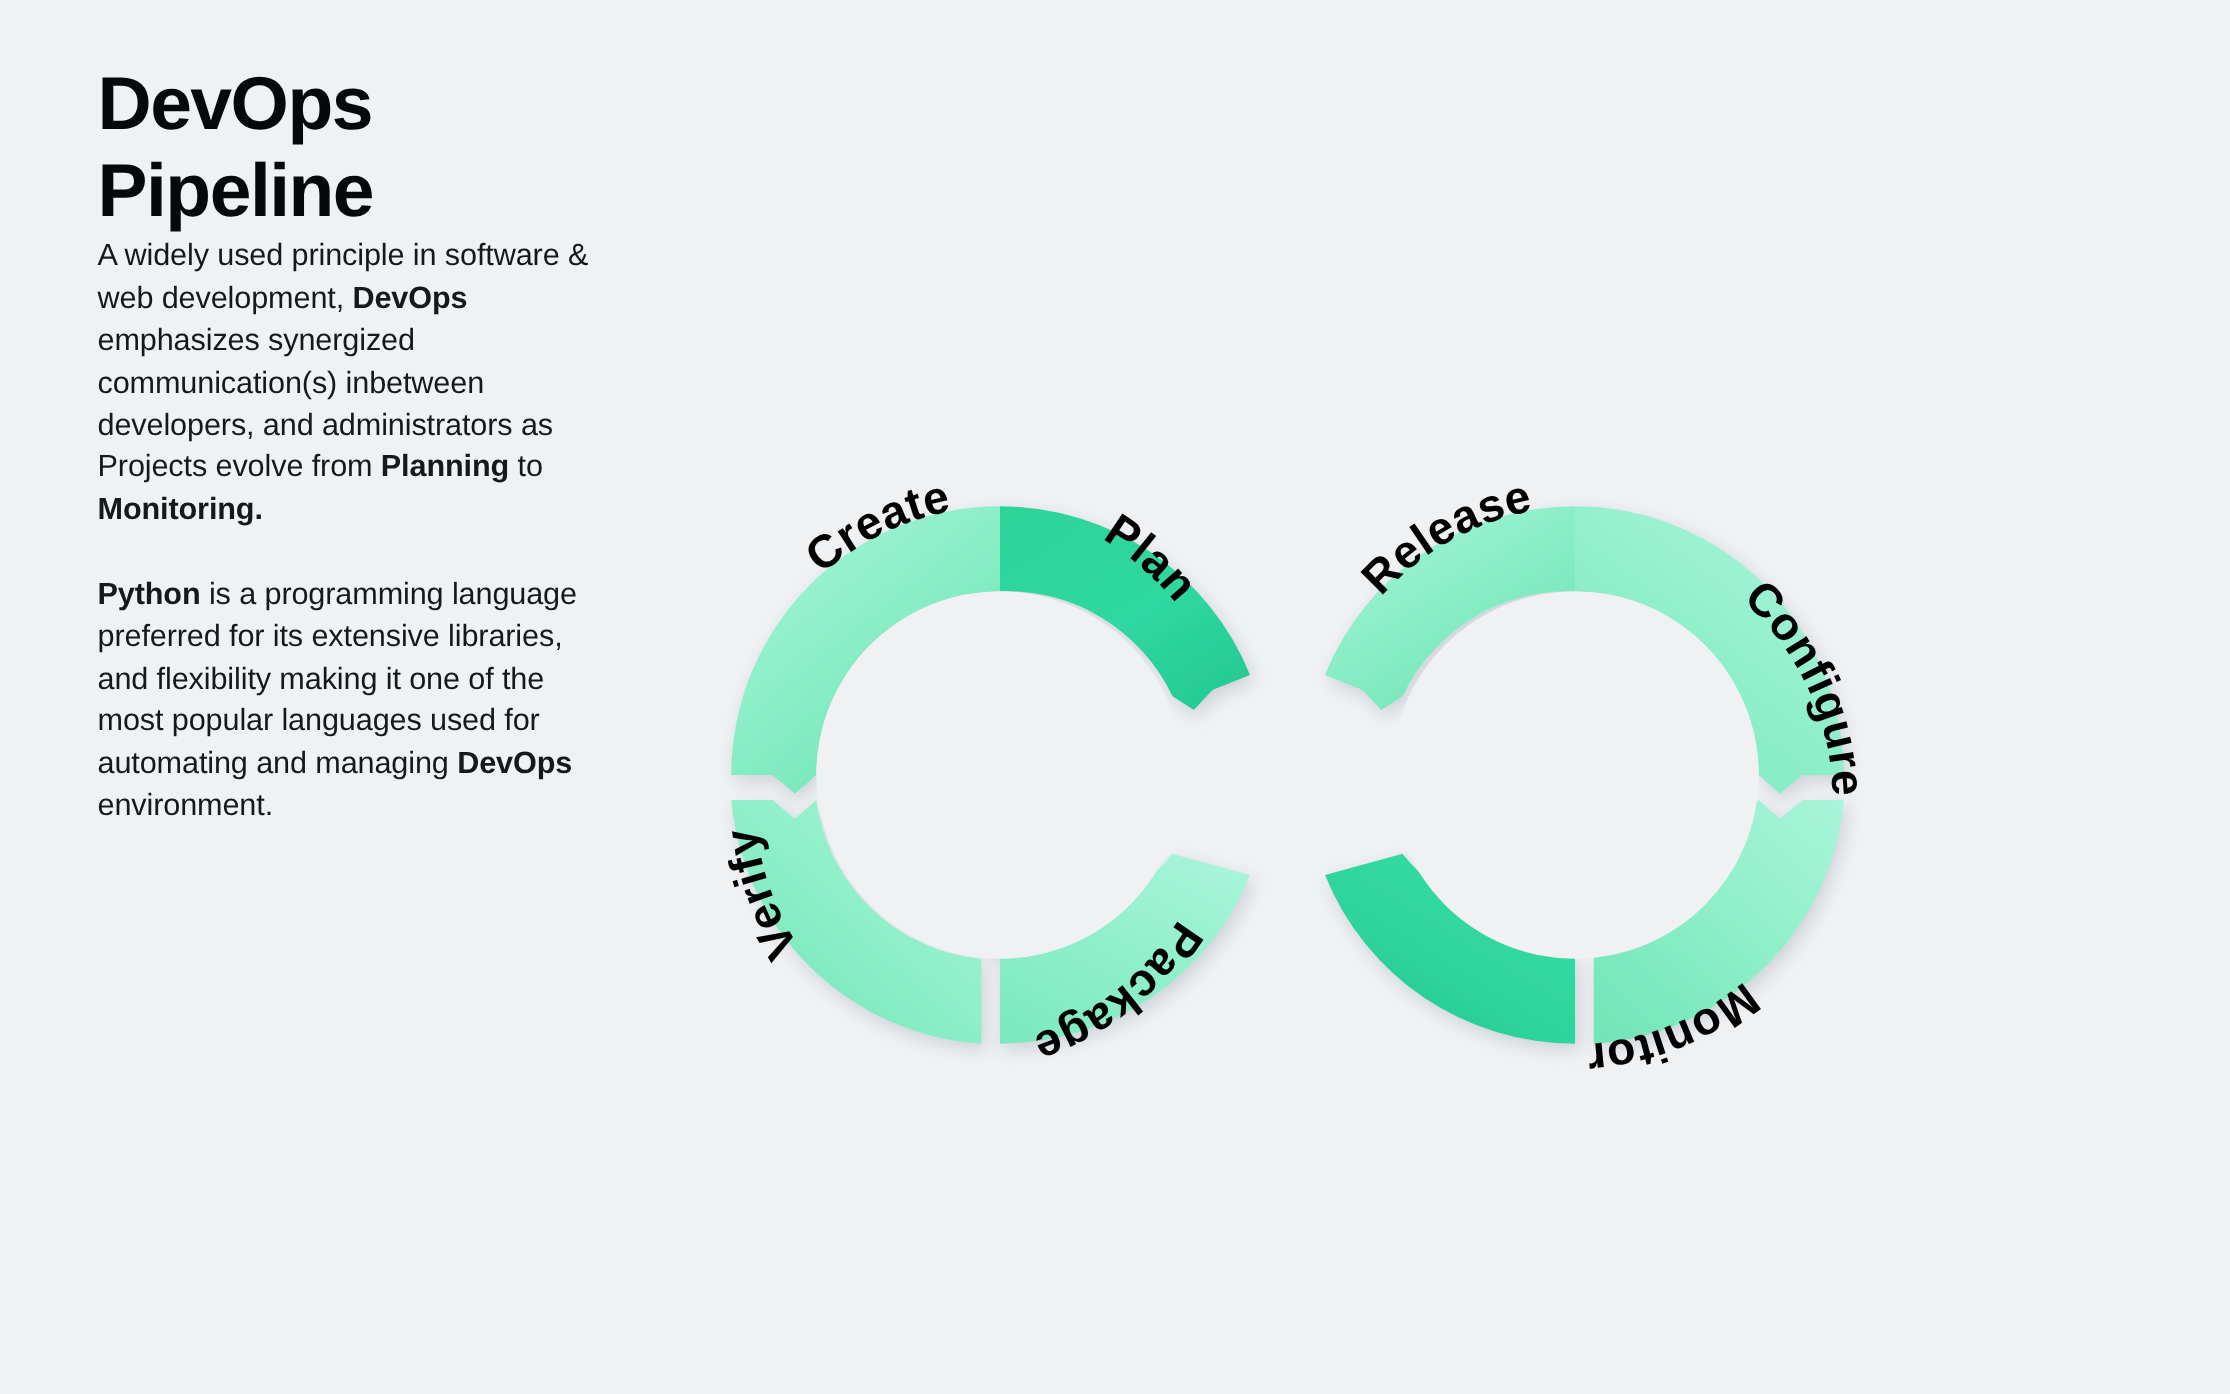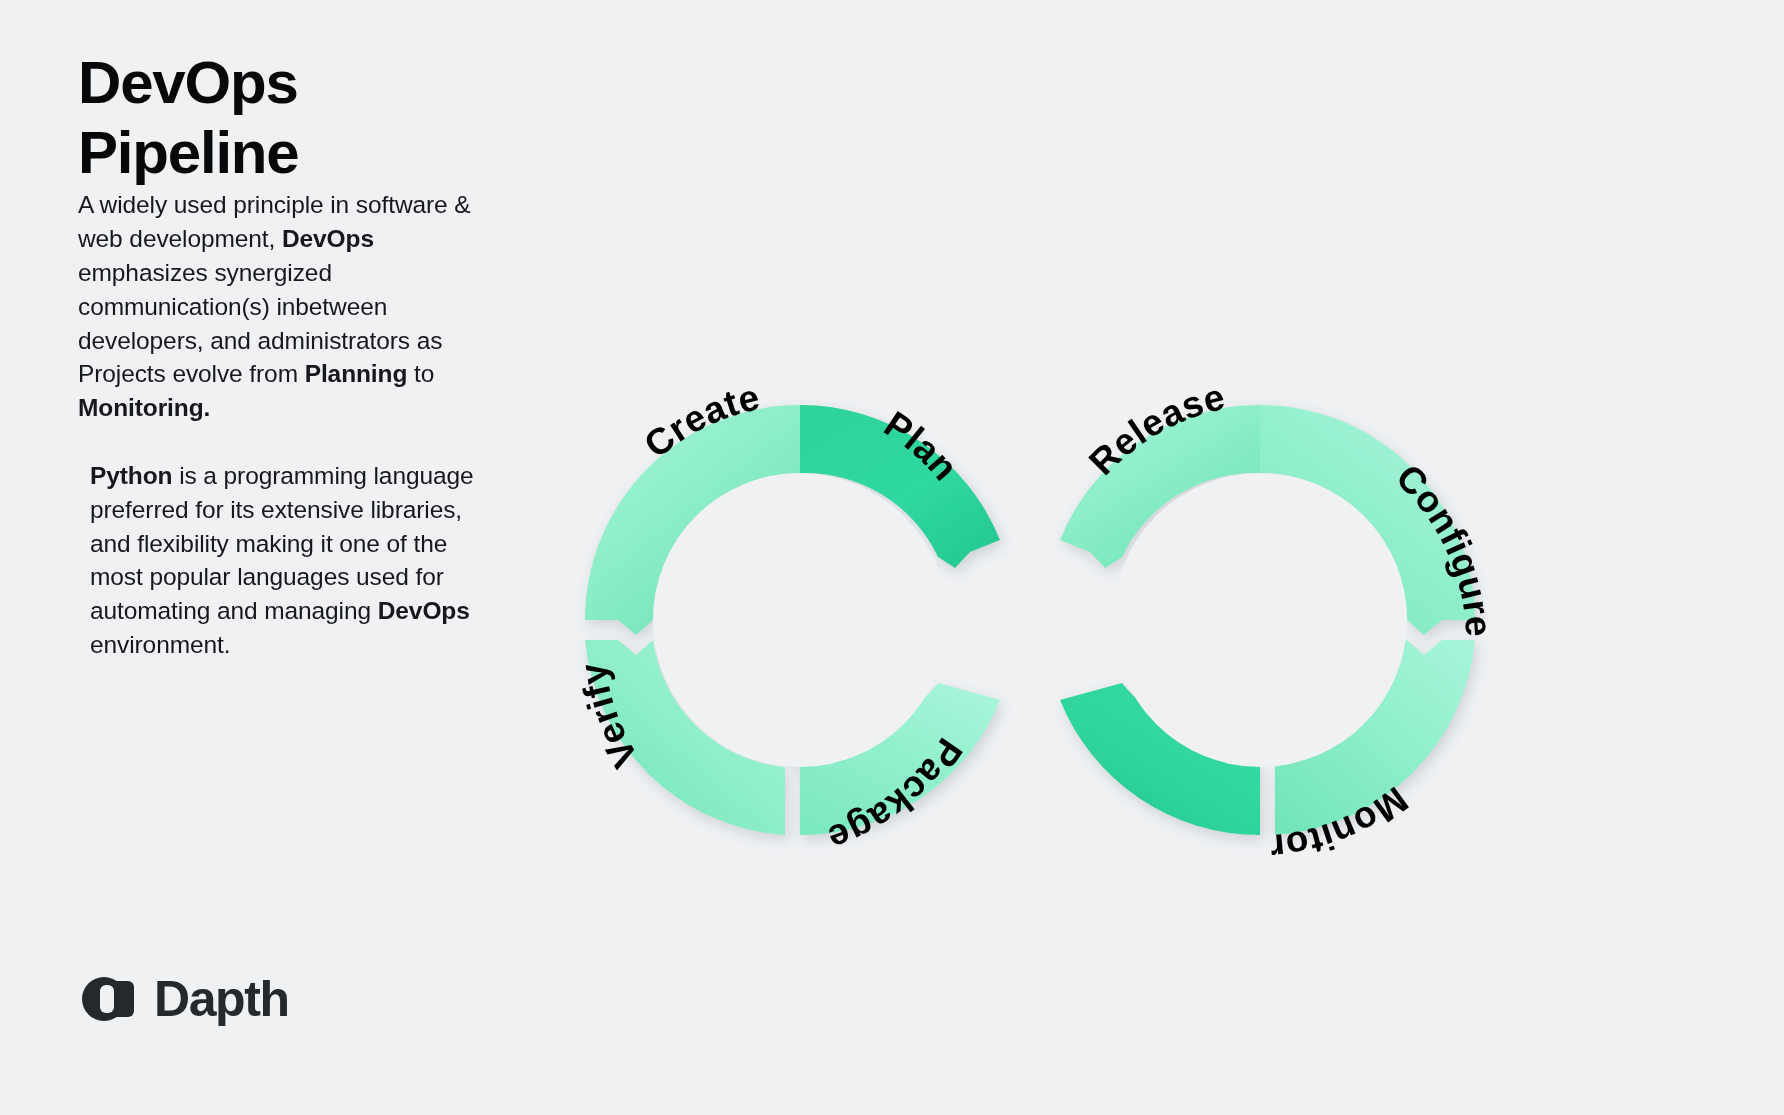--- a/index.html
+++ b/index.html
@@ -27,21 +27,21 @@
     white-space:pre-line;
   }
   .para {
     font-size:24.5px;
     line-height:1.38;
     color:#16181c;
     margin-top:0;
     letter-spacing:-0.1px;
   }
   #para-1 { }
-  #para-2 { margin-top:34px;margin-left:12px; }
+  #para-2 { margin-top:34px; }
   .para b { font-weight:bold; }
 
   
   #logo {
     position:absolute;
     left:78px; top:968px;
     display:flex;
     align-items:center;
     gap:14px;
   }
@@ -74,28 +74,20 @@
 
 <div id="stage">
 
   <div id="left-col">
     <h1 id="page-title">DevOps
 Pipeline</h1>
     <p class="para" id="para-1"><span>A widely used principle in software &amp; web development, </span><b>DevOps</b><span> emphasizes synergized communication(s) inbetween developers, and administrators as Projects evolve from </span><b>Planning</b><span> to </span><b>Monitoring.</b></p>
     <p class="para" id="para-2"><b>Python</b><span> is a programming language preferred for its extensive libraries, and flexibility making it one of the most popular languages used for automating and managing </span><b>DevOps</b><span> environment.</span></p>
   </div>
 
-  <div id="logo">
-    <svg id="logo-mark" viewBox="0 0 62 62">
-      <circle cx="26" cy="31" r="22" fill="#24292d"></circle>
-      <rect x="26" y="13" width="30" height="36" rx="6" fill="#24292d"></rect>
-      <rect x="22" y="17" width="14" height="28" rx="6" fill="#eff1f3"></rect>
-    </svg>
-    <span id="logo-text">Dapth</span>
-  </div>
 
   <div id="diagram">
     <svg viewBox="0 0 1060 600" preserveAspectRatio="xMidYMid meet">
       <defs>
 
         <linearGradient id="gLightA" x1="0" y1="0" x2="0.75" y2="1">
           <stop offset="0%" stop-color="#a6f4d8"></stop>
           <stop offset="45%" stop-color="#8eefc9"></stop>
           <stop offset="100%" stop-color="#6fe3b6"></stop>
         </linearGradient>

